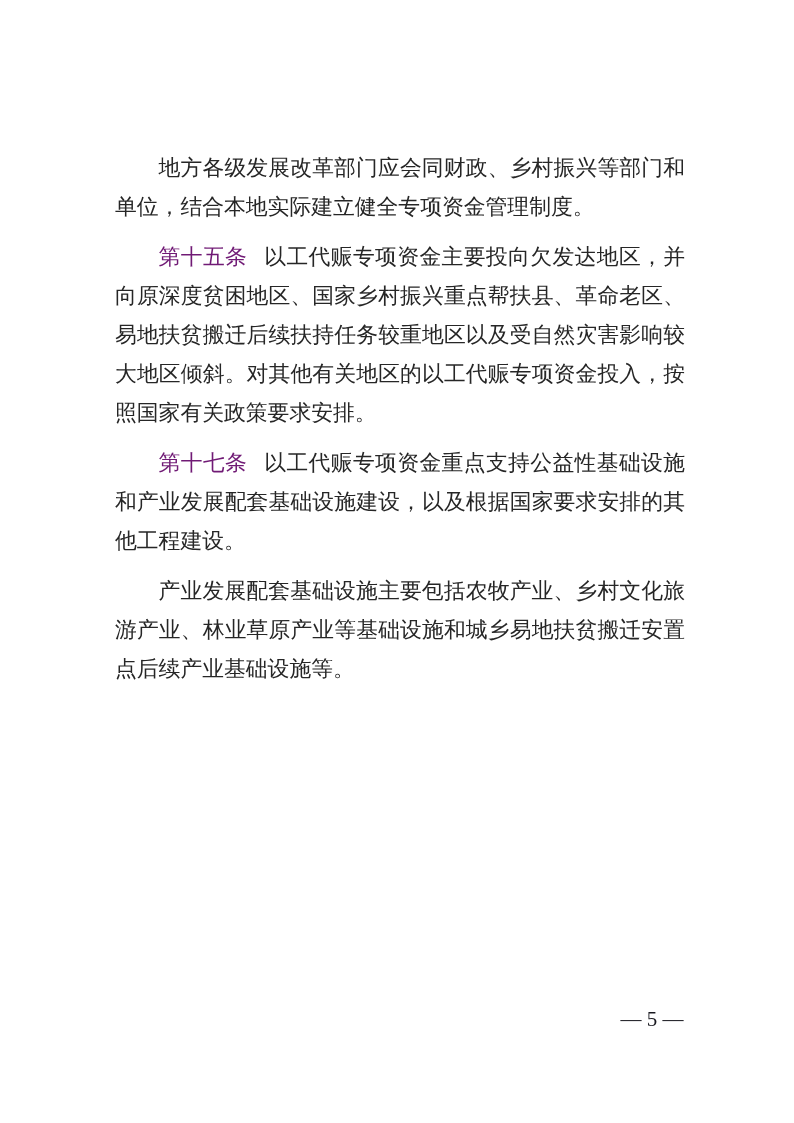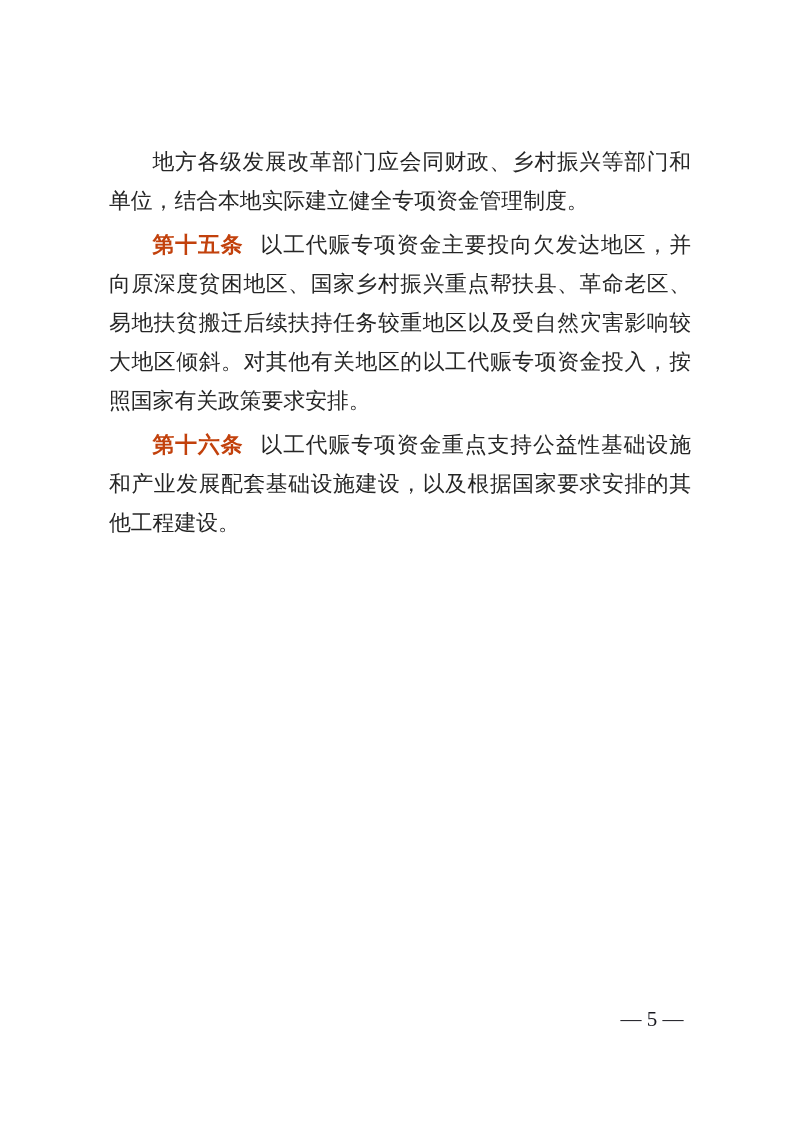--- a/index.html
+++ b/index.html
@@ -25,27 +25,27 @@
     position: absolute;
     left: 104px;
     top: 138px;
     width: 592px;
     font-size: 21.8px;
     line-height: 39px;
     color: #262626;
     text-align: justify;
   }
   .para {
-    margin: 5px;
+    margin: 11px;
     padding: 0;
     text-indent: 2em;
   }
   .article-head {
-    font-weight: bold;
-    color: #c2410c;
+    font-weight: normal;
+    color: #701a75;
   }
   .article-head:not(:empty) {
     margin-right: 0.78em;
   }
   .footer-pagenum {
     position: absolute;
     left: 612px;
     top: 1006px;
     width: 80px;
     font-size: 21px;
@@ -59,22 +59,23 @@
 <body>
 
 <div class="page">
 
   <div class="text-block">
 
     <p class="para"><span class="article-head"></span><span>地方各级发展改革部门应会同财政、乡村振兴等部门和单位，结合本地实际建立健全专项资金管理制度。</span></p>
 
     <p class="para"><span class="article-head">第十五条</span><span>以工代赈专项资金主要投向欠发达地区，并向原深度贫困地区、国家乡村振兴重点帮扶县、革命老区、易地扶贫搬迁后续扶持任务较重地区以及受自然灾害影响较大地区倾斜。对其他有关地区的以工代赈专项资金投入，按照国家有关政策要求安排。</span></p>
 
-    <p class="para"><span class="article-head">第十六条</span><span>以工代赈专项资金重点支持公益性基础设施和产业发展配套基础设施建设，以及根据国家要求安排的其他工程建设。</span></p>
+    <p class="para"><span class="article-head">第十七条</span><span>以工代赈专项资金重点支持公益性基础设施和产业发展配套基础设施建设，以及根据国家要求安排的其他工程建设。</span></p>
 
 
+    <p class="para"><span class="article-head"></span><span>产业发展配套基础设施主要包括农牧产业、乡村文化旅游产业、林业草原产业等基础设施和城乡易地扶贫搬迁安置点后续产业基础设施等。</span></p>
 
 
   </div>
 
   <div class="footer-pagenum">— 5 —</div>
 
 </div>
 
 </body></html>

